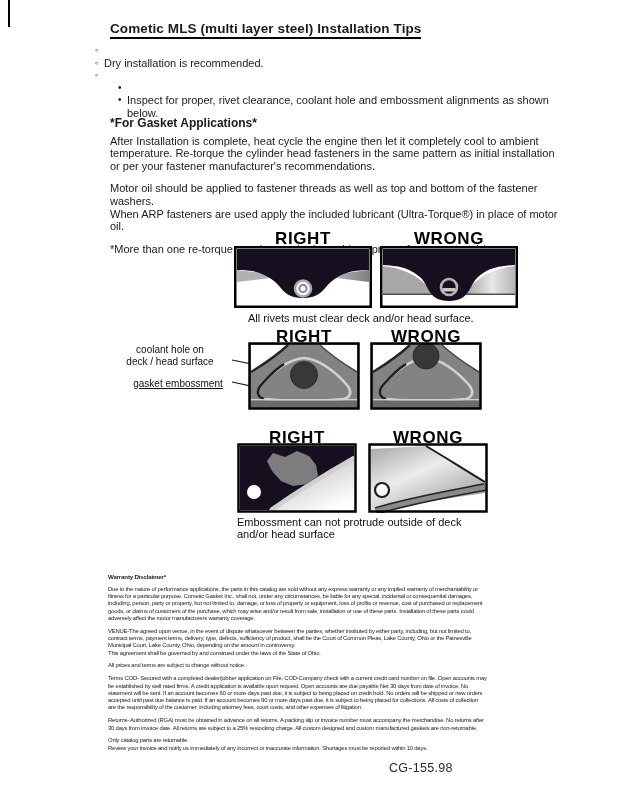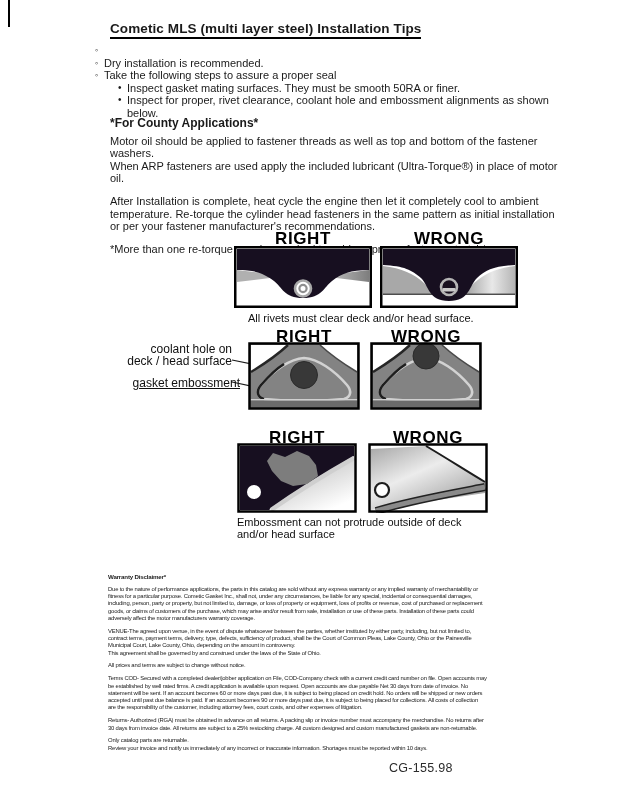--- a/index.html
+++ b/index.html
@@ -17,21 +17,21 @@
   .tip{display:flex;align-items:flex-start;}
   .tip .mk{width:9px;flex:0 0 9px;font-size:9px;line-height:12.6px;text-align:left;}
   .tip.sub{padding-left:23px;}
   .tip.sub .mk{font-size:10px;}
   .diesel{left:110px;top:117px;width:452px;font-size:11px;line-height:12.6px;}
   .diesel h2{margin:0 0 5px 0;font-size:12px;font-weight:bold;}
   .ml{white-space:pre-line;}
   .diesel p{margin:0 0 10px 0;}
   .figlabel{font-size:17px;font-weight:600;letter-spacing:0.6px;text-align:center;color:#000000;}
   .caption{font-size:11px;color:#101010;line-height:12.3px;}
-  .callout{font-size:12px;line-height:11.6px;text-align:right;color:#101010;}
+  .callout{font-size:10px;line-height:11.6px;text-align:center;color:#101010;}
   .legal{left:108px;top:573px;width:434px;font-size:5.9px;line-height:7.3px;letter-spacing:-0.2px;color:#222;}
   .legal .lh{font-weight:bold;font-size:6.2px;margin:0 0 5.5px 0;}
   .legal p{margin:0 0 5.5px 0;}
   .footer{left:389px;top:761px;font-size:12.5px;color:#2b2b2b;letter-spacing:0.3px;}
   svg{display:block;}
 </style>
 </head>
 <body>
 
 <div class="page">
@@ -43,39 +43,37 @@
   <div class="abs tips">
     <div class="tip">
       <span class="mk">◦</span>
     </div>
     <div class="tip">
       <span class="mk">◦</span>
       <span>Dry installation is recommended.</span>
     </div>
     <div class="tip">
       <span class="mk">◦</span>
-      <span>Take the following steps to assure a proper seal</span>
     </div>
     <div class="tip sub">
       <span class="mk">•</span>
-      <span>Inspect gasket mating surfaces.  They must be smooth 50RA or finer.</span>
     </div>
     <div class="tip sub">
       <span class="mk">•</span>
       <span>Inspect for proper, rivet clearance, coolant hole and embossment alignments as shown below.</span>
     </div>
   </div>
 
   <div class="abs diesel">
-    <h2>*For County Applications*</h2>
-    <p class="ml">Motor oil should be applied to fastener threads as well as top and bottom of the fastener washers.
-When ARP fasteners are used apply the included lubricant (Ultra-Torque®) in place of motor oil.</p>
+    <h2>*For Gasket Applications*</h2>
     <p class="ml">After Installation is complete, heat cycle the engine then let it completely cool to ambient
 temperature. Re-torque the cylinder head fasteners in the same pattern as initial installation
 or per your fastener manufacturer's recommendations.</p>
+    <p class="ml">Motor oil should be applied to fastener threads as well as top and bottom of the fastener washers.
+When ARP fasteners are used apply the included lubricant (Ultra-Torque®) in place of motor oil.</p>
     <p class="ml">*More than one re-torque may be required to achieve proper fastener stretch*</p>
   </div>
 
   <div class="abs figlabel" style="left:234px;top:229px;width:138px;">RIGHT</div>
   <div class="abs figlabel" style="left:380px;top:229px;width:138px;">WRONG</div>
 
   <svg class="abs" style="left:234px;top:246px;" width="138" height="62" viewBox="0 0 138 62">
     <defs>
       <linearGradient id="g1a" x1="0" y1="0" x2="1" y2="0">
         <stop offset="0" stop-color="#cdcdcd"></stop>

